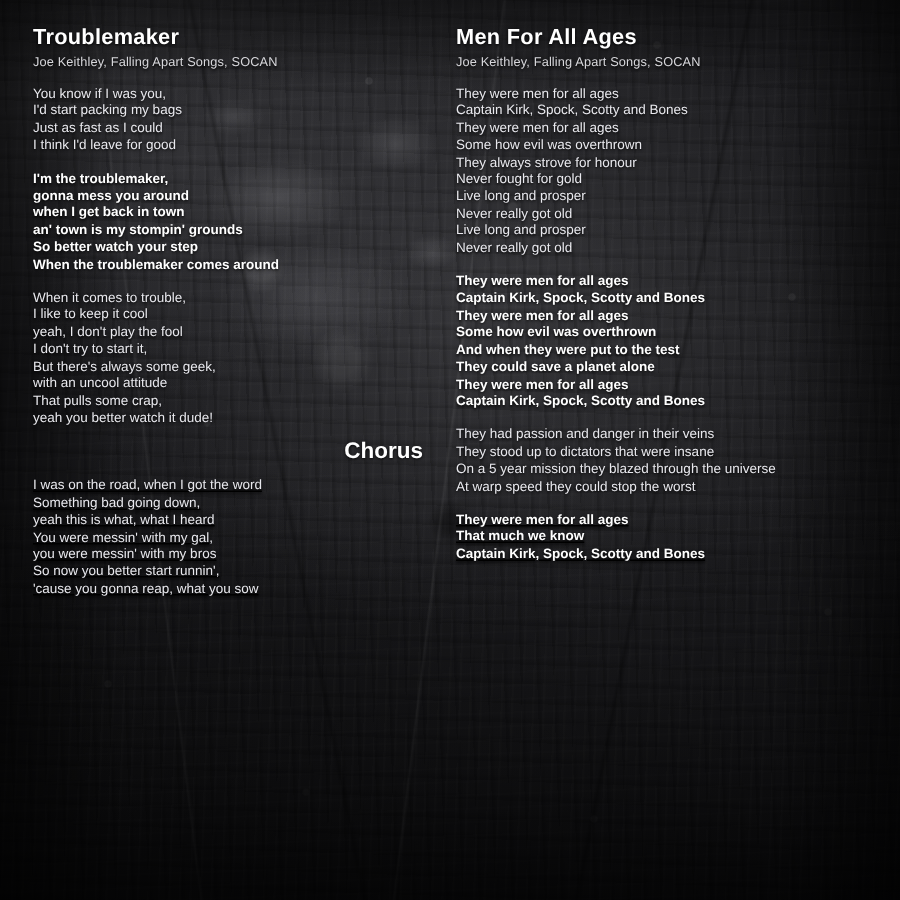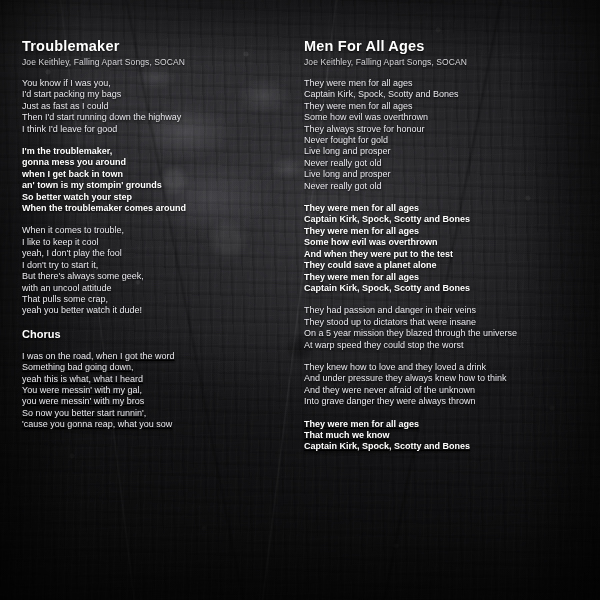--- a/index.html
+++ b/index.html
@@ -81,21 +81,21 @@
       linear-gradient(97deg, rgba(255,255,255,0) 49.7%, rgba(255,255,255,0.09) 49.9%, rgba(255,255,255,0) 50.2%),
       linear-gradient(83deg, rgba(255,255,255,0) 19.7%, rgba(255,255,255,0.07) 19.9%, rgba(255,255,255,0) 20.2%),
       linear-gradient(101deg, rgba(0,0,0,0) 69.6%, rgba(0,0,0,0.35) 69.9%, rgba(0,0,0,0) 70.3%),
       linear-gradient(79deg, rgba(0,0,0,0) 33.6%, rgba(0,0,0,0.3) 33.9%, rgba(0,0,0,0) 34.3%);
     opacity: .7;
   }
 
   .sheet {
     position: absolute;
     inset: 0;
-    padding: 38px 22px;
+    padding: 17px 22px;
     box-sizing: border-box;
   }
 
   .columns {
     display: flex;
     gap: 22px;
     align-items: flex-start;
   }
   .col {
     width: 260px;
@@ -130,23 +130,24 @@
     white-space: pre;
     text-shadow: 0 1px 2px rgba(0,0,0,.9);
   }
   .stanza.bold .line {
     font-weight: bold;
     color: #ffffff;
   }
   .heading-line {
     color: #ffffff;
     font-weight: bold;
-    font-size: 11px;
+    font-size: 15px;
     line-height: 12px;
     text-shadow: 0 1px 2px rgba(0,0,0,.9);
+    text-align: right;
   }
 </style>
 </head>
 <body>
 
 <div id="page">
   <div class="tex tex-streaks"></div>
   <div class="tex tex-vstreaks"></div>
   <div class="tex tex-splatter"></div>
   <div class="tex tex-speck"></div>
@@ -157,21 +158,20 @@
     <div class="columns">
 
       <div class="col">
         <h2 class="song-title">Troublemaker</h2>
         <div class="credits">Joe Keithley, Falling Apart Songs, SOCAN</div>
 
         <div class="stanza">
           <div class="line">You know if I was you,</div>
           <div class="line">I'd start packing my bags</div>
           <div class="line">Just as fast as I could</div>
-          <div class="line">Then I'd start running down the highway</div>
           <div class="line">I think I'd leave for good</div>
         </div>
 
         <div class="stanza bold">
           <div class="line">I'm the troublemaker,</div>
           <div class="line">gonna mess you around</div>
           <div class="line">when I get back in town</div>
           <div class="line">an' town is my stompin' grounds</div>
           <div class="line">So better watch your step</div>
           <div class="line">When the troublemaker comes around</div>
@@ -231,26 +231,20 @@
           <div class="line">Captain Kirk, Spock, Scotty and Bones</div>
         </div>
 
         <div class="stanza">
           <div class="line">They had passion and danger in their veins</div>
           <div class="line">They stood up to dictators that were insane</div>
           <div class="line">On a 5 year mission they blazed through the universe</div>
           <div class="line">At warp speed they could stop the worst</div>
         </div>
 
-        <div class="stanza">
-          <div class="line">They knew how to love and they loved a drink</div>
-          <div class="line">And under pressure they always knew how to think</div>
-          <div class="line">And they were never afraid of the unknown</div>
-          <div class="line">Into grave danger they were always thrown</div>
-        </div>
 
         <div class="stanza bold">
           <div class="line">They were men for all ages</div>
           <div class="line">That much we know</div>
           <div class="line">Captain Kirk, Spock, Scotty and Bones</div>
         </div>
       </div>
 
     </div>
   </div>

